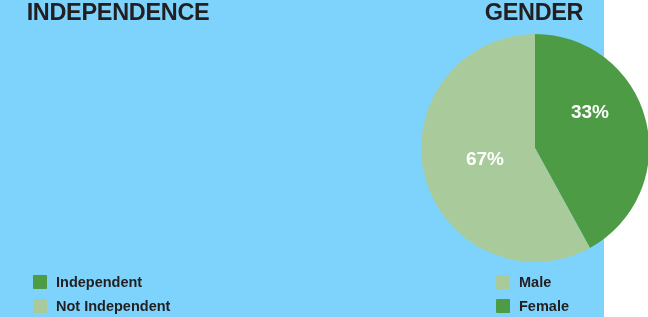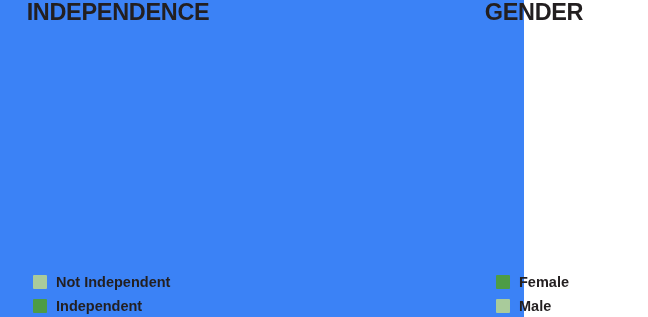--- a/index.html
+++ b/index.html
@@ -9,23 +9,23 @@
   }
   body {
     width: 648px;
     height: 317px;
     font-family: "Liberation Sans", sans-serif;
     overflow: hidden;
     position: relative;
   }
   #stage {
     position: relative;
-    width: 524px;
+    width: 604px;
     height: 317px;
-    background: #3b82f6;
+    background: #7dd3fc;
   }
 
   
   .chart-title {
     position: absolute;
     top: 0px;
     font-family: "Liberation Sans", sans-serif;
     font-weight: 700;
     font-size: 23px;
     line-height: 24px;
@@ -107,36 +107,46 @@
 </head>
 <body>
 
 <div id="stage">
 
   <div class="chart-title" id="title-independence">INDEPENDENCE</div>
 
 
   <div class="legend" id="legend-independence">
     <div class="legend-row">
+      <span class="legend-swatch" style="background:#4d9c45"></span>
+      <span class="legend-label">Independent</span>
+    </div>
+    <div class="legend-row">
       <span class="legend-swatch" style="background:#a9cb9b"></span>
       <span class="legend-label">Not Independent</span>
-    </div>
-    <div class="legend-row">
-      <span class="legend-swatch" style="background:#4d9c45"></span>
-      <span class="legend-label">Independent</span>
     </div>
   </div>
 
   <div class="chart-title" id="title-gender">GENDER</div>
 
+  <div class="pie-block" id="pie-block-gender">
+    <svg class="pie-svg" viewBox="0 0 228 228">
+
+      <path fill="#4d9c45" d="M 114 114 L 114 0 A 114 114 0 0 1 168.98 213.97 Z"></path>
+
+      <path fill="#a9cb9b" d="M 114 114 L 168.98 213.97 A 114 114 0 1 1 114 0 Z"></path>
+      <text class="slice-label" x="169" y="77">33%</text>
+      <text class="slice-label" x="64" y="124">67%</text>
+    </svg>
+  </div>
 
   <div class="legend" id="legend-gender">
     <div class="legend-row">
+      <span class="legend-swatch" style="background:#a9cb9b"></span>
+      <span class="legend-label">Male</span>
+    </div>
+    <div class="legend-row">
       <span class="legend-swatch" style="background:#4d9c45"></span>
       <span class="legend-label">Female</span>
-    </div>
-    <div class="legend-row">
-      <span class="legend-swatch" style="background:#a9cb9b"></span>
-      <span class="legend-label">Male</span>
     </div>
   </div>
 
 </div>
 
 </body></html>

